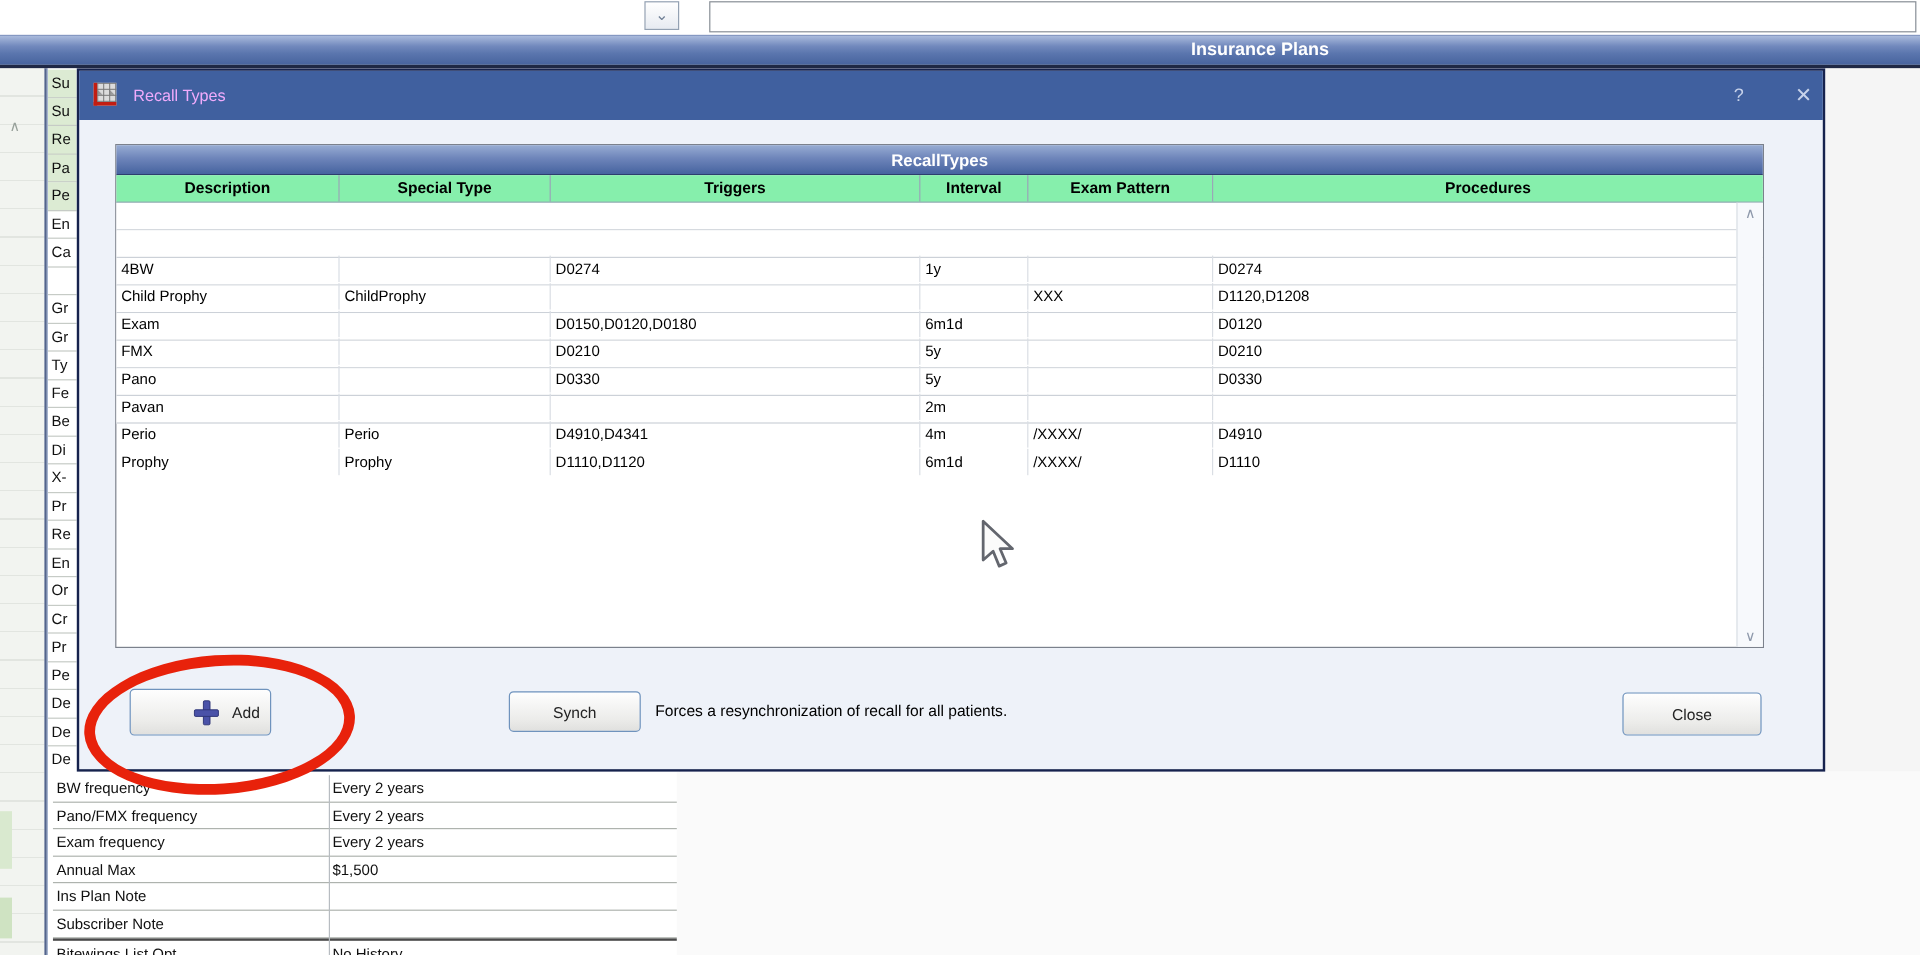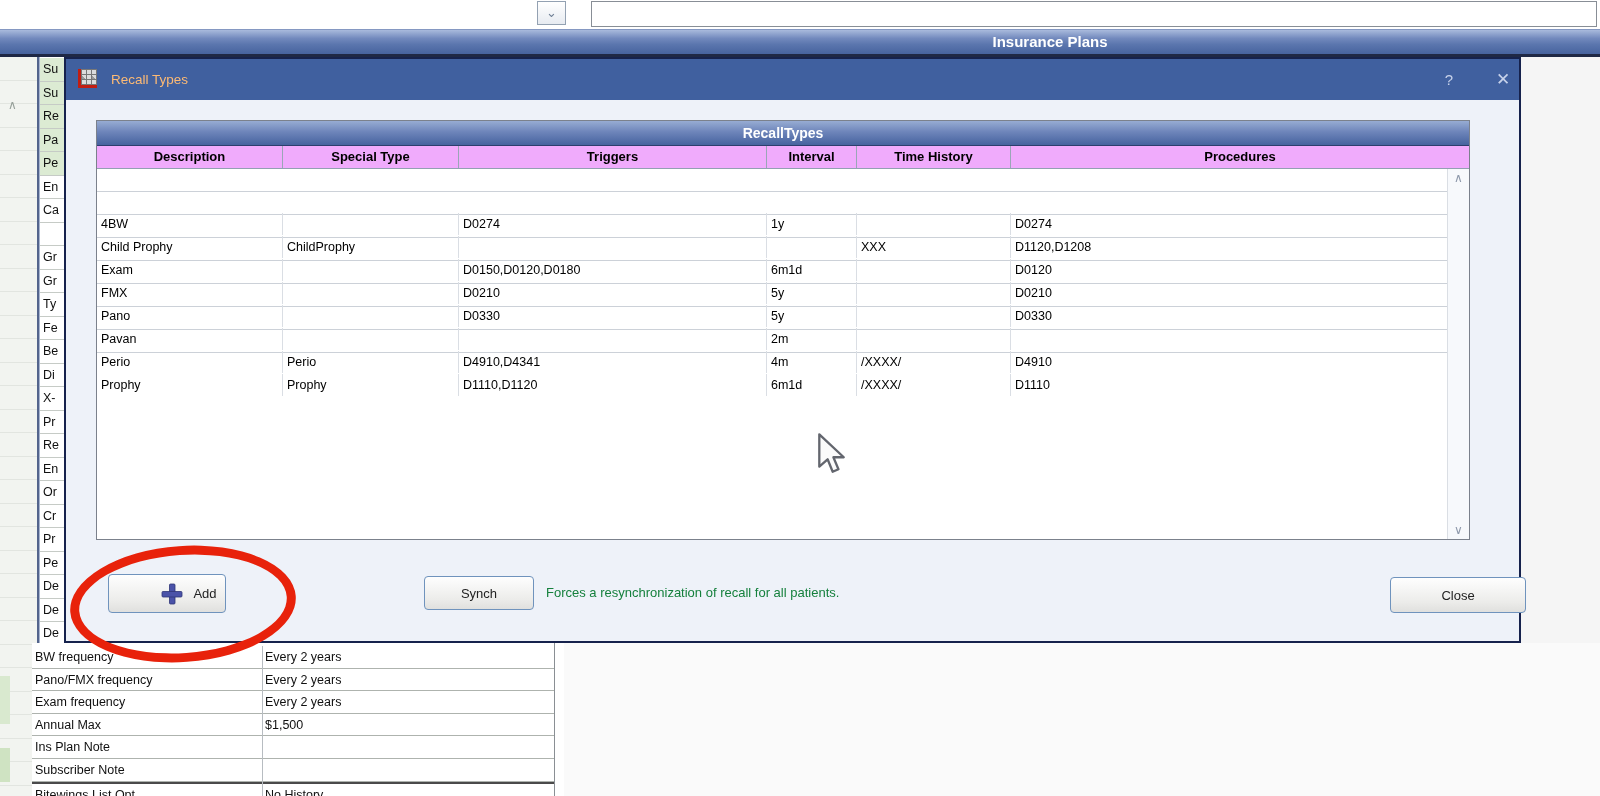--- a/index.html
+++ b/index.html
@@ -27,21 +27,21 @@
   .greenblk1 { position:absolute; left:0; top:676px; width:10px; height:48px; background:#d9e9cf; }
   .greenblk2 { position:absolute; left:0; top:748px; width:10px; height:34px; background:#cfe3c2; }
   .vline1 { position:absolute; left:37px; top:57px; width:2px; height:739px; background:#53648c; }
   .vline2 { position:absolute; left:39px; top:57px; width:1px; height:739px; background:#a7b4cf; }
 
   .listcol { position:absolute; left:40px; top:57px; width:24px; height:586px; background:#fff; overflow:hidden; }
   .litem { position:absolute; left:0; width:24px; height:23.5px; line-height:23.5px; font-size:12.5px;
            color:#101010; padding-left:3px; border-bottom:1px solid #c6cbc6; white-space:nowrap; overflow:hidden; }
   .litem.green { background:#dcebd3; }
 
-  .benefit { position:absolute; left:32px; top:643px; width:523px; height:153px; background:#fff;
+  .benefit { position:absolute; left:44px; top:643px; width:523px; height:153px; background:#fff;
              border-right:1px solid #8a8f94; overflow:hidden; }
   .brow { position:absolute; left:0; width:523px; height:22.6px; line-height:22.6px; font-size:12.5px;
           color:#101010; border-bottom:1px solid #aeb3ae; }
   .brow .blabel { position:absolute; left:3px; white-space:nowrap; }
   .brow .bvalue { position:absolute; left:233px; white-space:nowrap; }
   .bsep { position:absolute; left:230px; top:3px; width:1px; height:150px; background:#b7bcc1; }
   .bthick { position:absolute; left:0; top:138.8px; width:523px; height:2px; background:#4a4a4a; }
   .bclip { top:141px; border-bottom:none; }
 
   .rightstrip { position:absolute; left:1521px; top:57px; width:79px; height:586px; background:#f5f5f5; }
@@ -50,53 +50,53 @@
   
   .dlg { position:absolute; left:64px; top:57px; width:1457px; height:586px;
          background:#eef2f9; border:2px solid #16224d; z-index:2; }
   .dlg-titlebar { position:relative; height:41px; background:#40609f; }
   .dlg-icon { position:absolute; left:12px; top:10px; width:19px; height:19px; background:#dcdcdc;
          border-left:3px solid #c21d12; border-bottom:3px solid #c21d12;
          background-image:linear-gradient(#777 1px, transparent 1px),
                           linear-gradient(90deg,#777 1px, transparent 1px),
                           linear-gradient(45deg,#9a9a9a 25%, transparent 25%);
          background-size:5px 5px, 5px 5px, 10px 10px; }
-  .dlg-title { position:absolute; left:45px; top:0; line-height:41px; color:#fdba74; font-size:13.5px; }
+  .dlg-title { position:absolute; left:45px; top:0; line-height:41px; color:#f0abfc; font-size:13.5px; }
   .dlg-help { position:absolute; left:1368px; top:0; width:30px; text-align:center; line-height:41px;
               color:#c7d2ea; font-size:15px; cursor:default; }
   .dlg-close { position:absolute; left:1420px; top:0; width:34px; text-align:center; line-height:41px;
               color:#c7d2ea; font-size:17px; cursor:default; }
 
   .grid { position:absolute; left:30px; top:61px; width:1374px; height:420px;
           background:#fff; border:1px solid #7b818c; }
   .gtitle { height:25px; background:linear-gradient(180deg,#97acd3 0%,#6e85ba 45%,#46639f 100%);
           border-bottom:1px solid #2c3e6e; color:#fff; font-weight:bold; font-size:14px;
           text-align:center; line-height:24px; }
-  .ghrow { display:flex; height:23px; background:#f0abfc; border-bottom:1px solid #93a0b2; }
+  .ghrow { display:flex; height:23px; background:#86efac; border-bottom:1px solid #93a0b2; }
   .ghcell { height:22px; line-height:22px; text-align:center; font-weight:bold; font-size:13px;
           color:#000; border-right:1px solid #9aa6b7; overflow:hidden; white-space:nowrap; }
   .ghcell:last-child { border-right:none; }
   .grow { display:flex; height:23px; border-bottom:1px solid #ccd1d8; background:#fff; }
   .gcell { height:22px; line-height:22px; font-size:12.5px; color:#000; padding-left:4px;
           border-right:1px solid #dadee4; overflow:hidden; white-space:nowrap;margin-top:44px; }
   .gcell:last-child { border-right:none; }
   .c0{width:186px;} .c1{width:176px;} .c2{width:308px;} .c3{width:90px;} .c4{width:154px;} .c5{flex:1;}
   .gscroll { position:absolute; right:0; top:48px; width:22px; height:370px; background:#f7f9fc;
           border-left:1px solid #dadee4; }
   .gs-up { position:absolute; top:2px; left:0; width:21px; text-align:center; color:#8e99ab; font-size:12px; }
   .gs-down { position:absolute; bottom:2px; left:0; width:21px; text-align:center; color:#8e99ab; font-size:12px; }
 
   .btn { position:absolute; display:flex; align-items:center; justify-content:center;
          border:1px solid #6f93bd; border-radius:4px; color:#222; font-size:13px;
          background:linear-gradient(180deg,#fefefe 0%,#ececea 70%,#e0e0de 100%); }
   .btn-add { left:42px; top:515px; width:118px; height:39px; gap:10px;padding-left:44px; }
   .btn-synch { left:358px; top:517px; width:110px; height:34px; }
-  .btn-close { left:1324px; top:518px; width:136px; height:36px; }
+  .btn-close { left:1286px; top:518px; width:116px; height:36px; }
   .synch-note { position:absolute; left:480px; top:517px; height:34px; line-height:34px;
-         font-size:13px; color:#15803d; white-space:nowrap; }
+         font-size:13px; color:#000000; white-space:nowrap; }
 
   .red-ellipse { position:absolute; left:70px; top:546px; width:226px; height:116px;
          border:9px solid #e8220b; border-radius:50%; transform:rotate(-4deg); z-index:3; }
   .cursor { position:absolute; left:817px; top:432px; z-index:4; }
 </style>
 </head>
 <body>
 
 <div class="screen">
 
@@ -190,21 +190,21 @@
       <span class="dlg-close">✕</span>
     </div>
 
     <div class="grid">
       <div class="gtitle">RecallTypes</div>
       <div class="ghrow">
         <div class="ghcell c0">Description</div>
         <div class="ghcell c1">Special Type</div>
         <div class="ghcell c2">Triggers</div>
         <div class="ghcell c3">Interval</div>
-        <div class="ghcell c4">Time History</div>
+        <div class="ghcell c4">Exam Pattern</div>
         <div class="ghcell c5">Procedures</div>
       </div>
 
       <div class="grow">
         <div class="gcell c0">4BW</div>
         <div class="gcell c1"></div>
         <div class="gcell c2">D0274</div>
         <div class="gcell c3">1y</div>
         <div class="gcell c4"></div>
         <div class="gcell c5">D0274</div>

